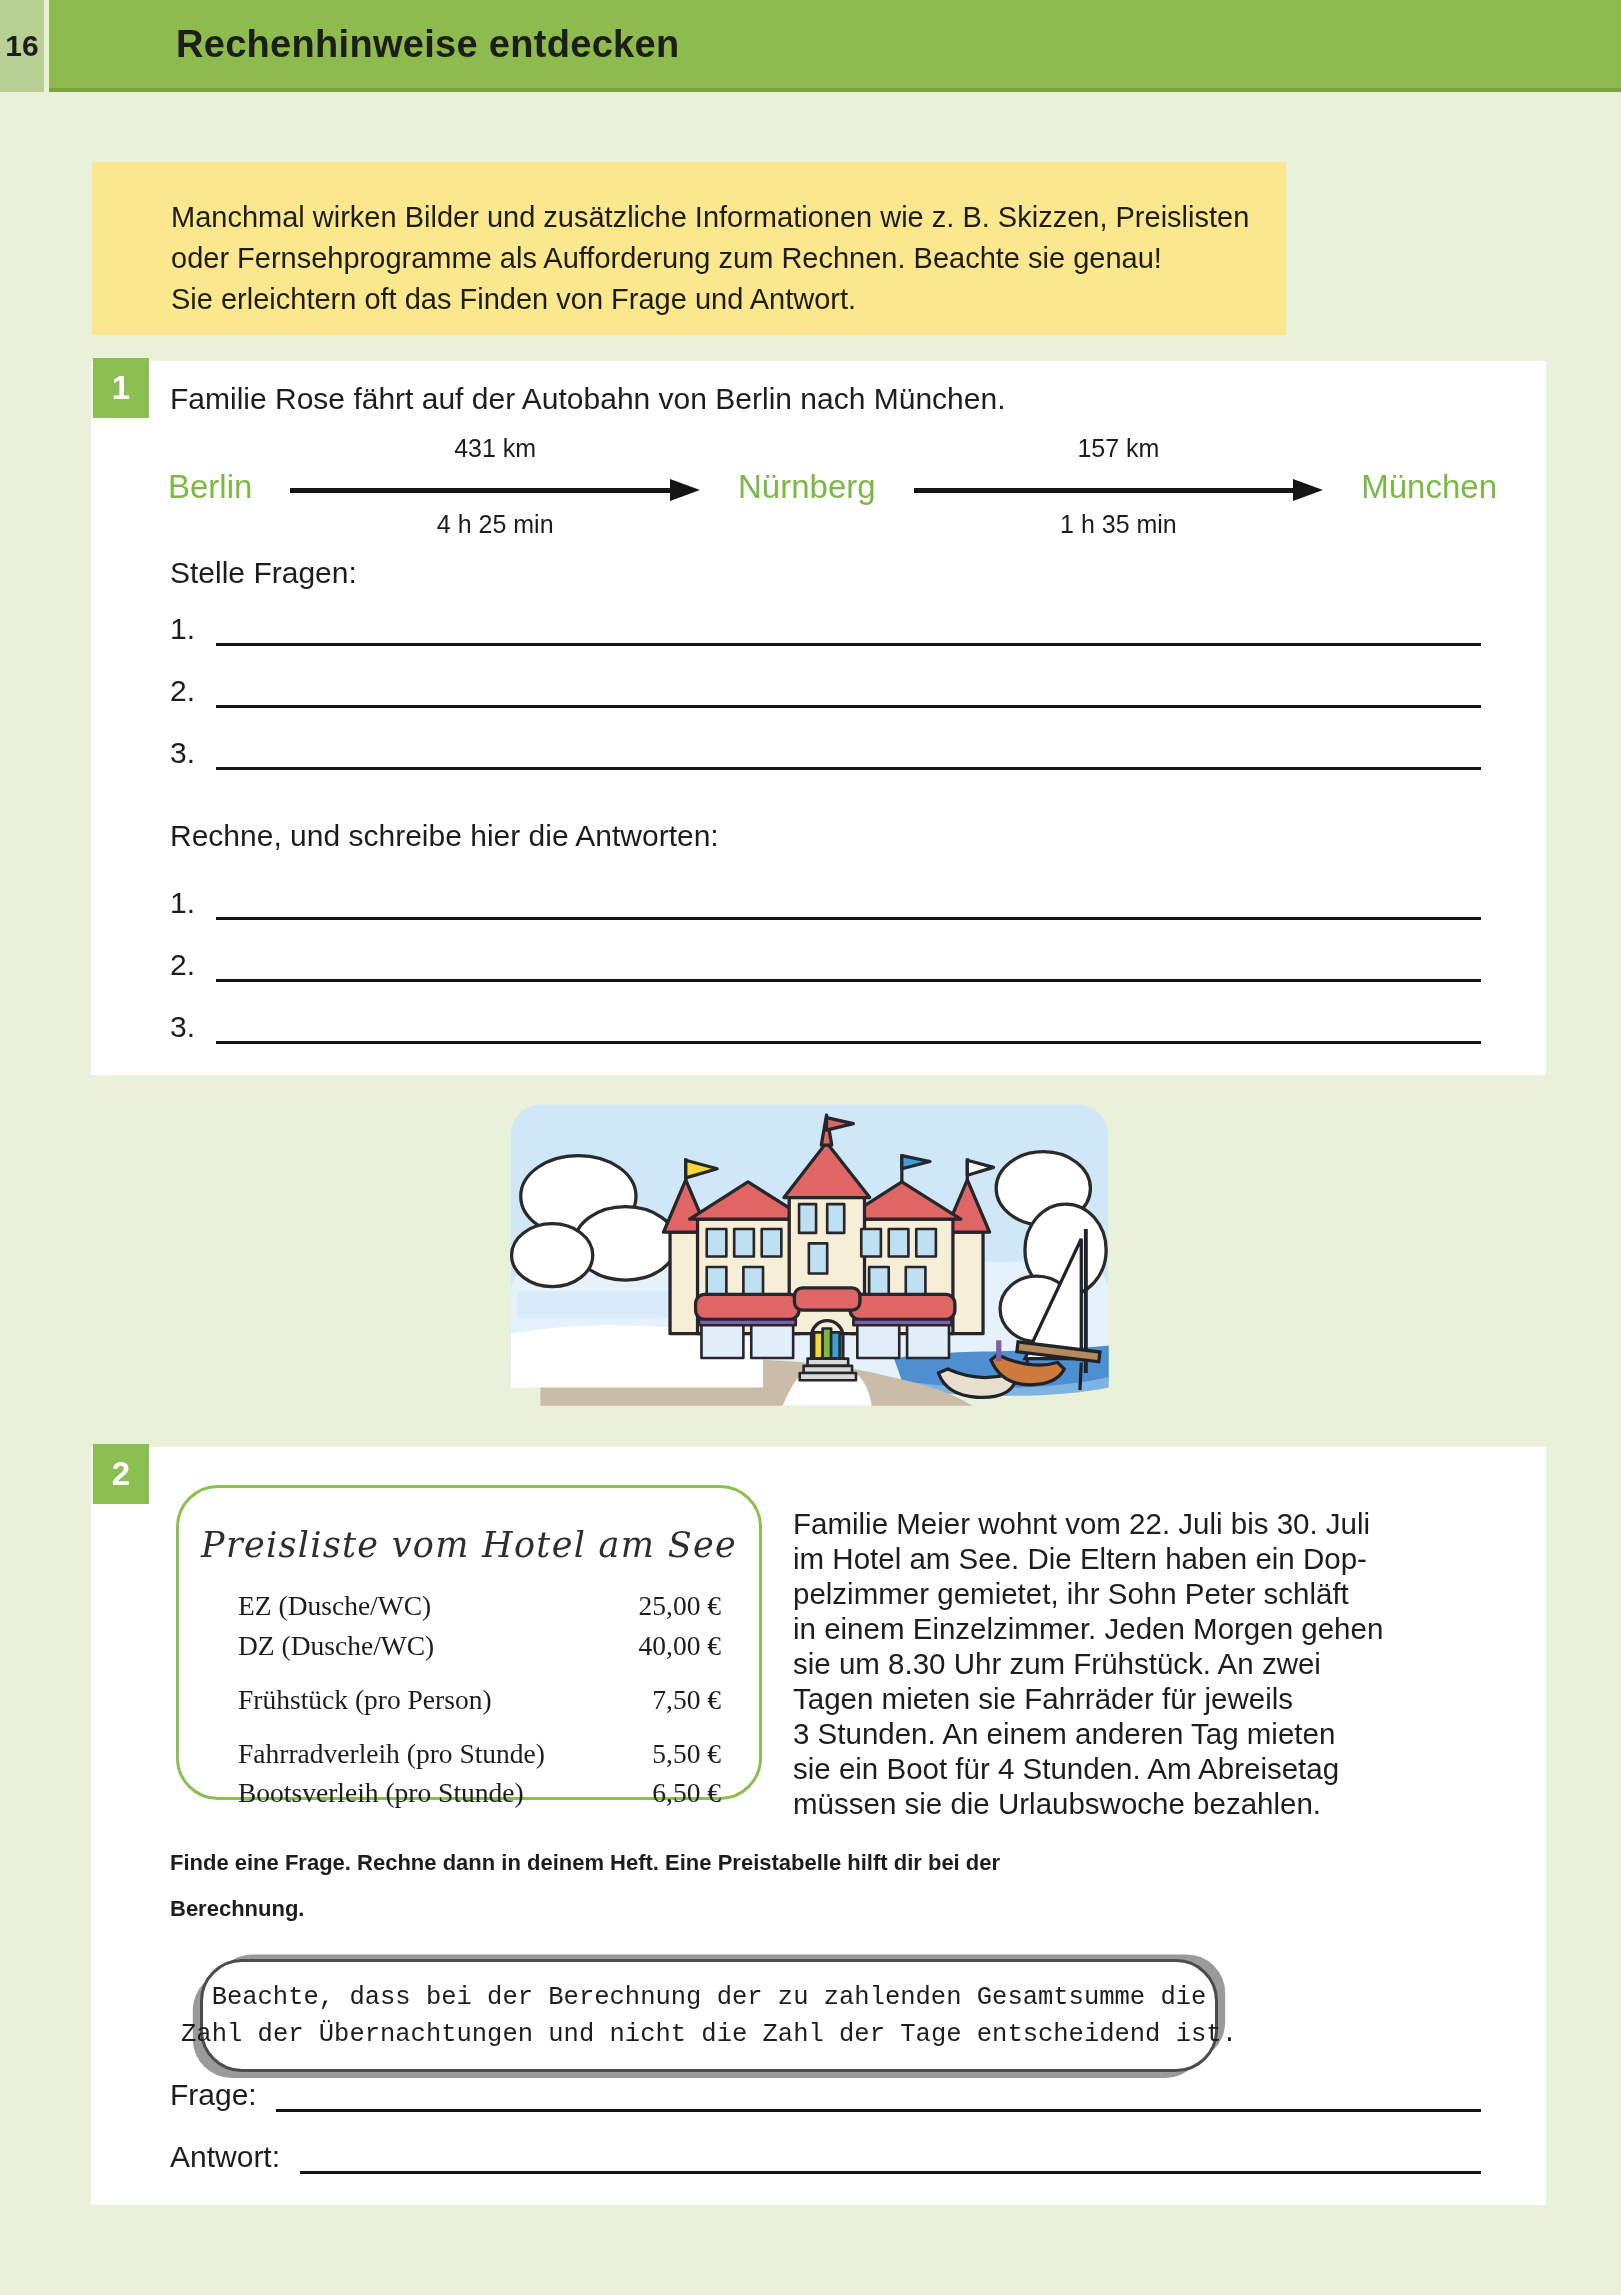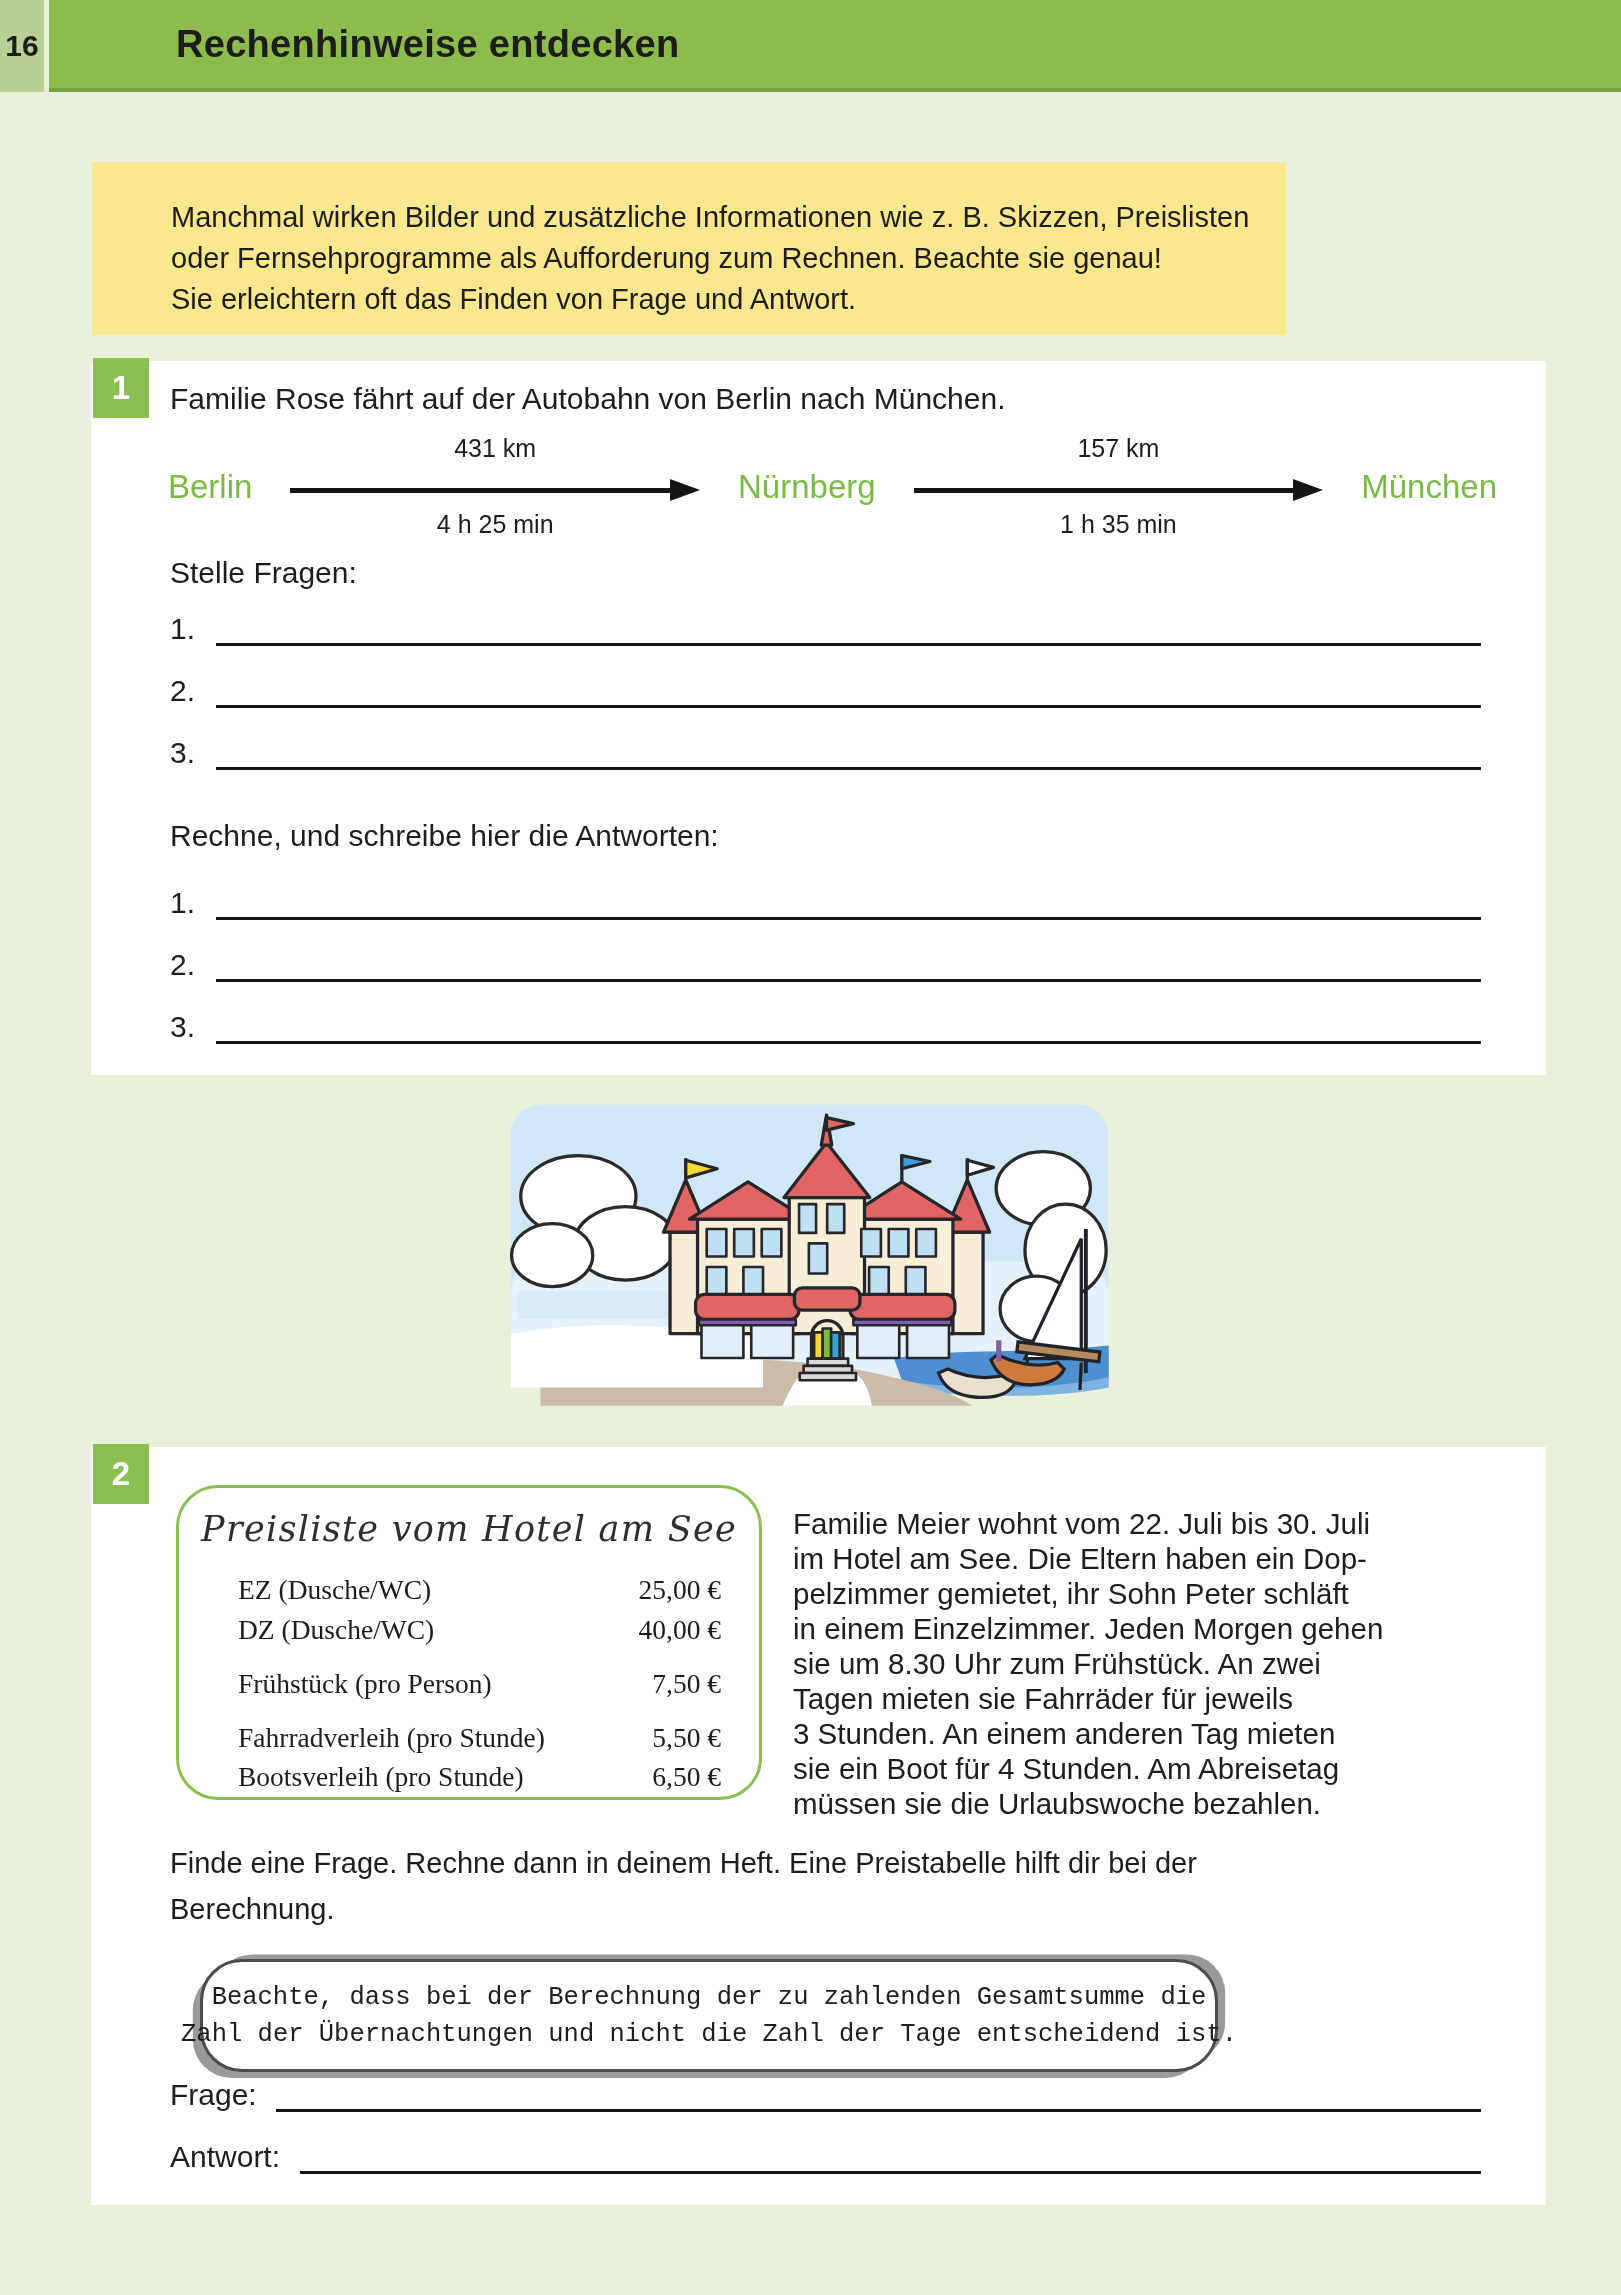--- a/index.html
+++ b/index.html
@@ -65,30 +65,30 @@
   
   .illustration { position:absolute; left:501px; top:1098px; }
 
   
   .price-box {
     position:absolute; left:85px; top:38px; width:586px; height:315px;
     border:3.9px solid #8cbf52; border-radius:42px; box-sizing:border-box;
     background:#ffffff;
   }
   .price-title {
-    margin-top:21px; text-align:center;
+    margin-top:37px; text-align:center;
     font-family:"DejaVu Serif", serif; font-style:italic; font-size:35px;
     letter-spacing:1.3px; color:#2e2e2e;
   }
   .price-rows { margin:25px 38px 0 59px; font-family:"Liberation Serif", serif; font-size:27.5px; color:#1c1c1c; }
   .price-row { display:flex; justify-content:space-between; height:33px; align-items:flex-start; }
   .gap-s { margin-top:6.5px; } .gap-m { margin-top:21px; }
 
   .story { position:absolute; left:702px; top:59px; font-size:29.5px; line-height:35px; }
-  .t2-instruction { position:absolute; left:79px; top:393px; font-size:29px; line-height:46px; }
+  .t2-instruction { position:absolute; left:79px; top:393px; font-size:22px; line-height:46px;font-weight:bold; }
   .hint-bubble {
     position:absolute; left:109px; top:488px; width:1018px; height:113px;
     background:#ffffff; border:3.9px solid #4c4c4c; border-radius:42px; box-sizing:border-box;
     box-shadow: 10.5px -7.9px 0 -3.3px #9a9a9a, -10.5px 9.2px 0 -3.3px #9a9a9a;
     display:flex; flex-direction:column; align-items:center; justify-content:center;
     font-family:Liberation Mono, monospace; font-size:25.5px; line-height:37px; color:#1d1d1b;margin-top:24px;
   }
   .qa-row { position:absolute; left:79px; right:65px; display:flex; align-items:flex-end;text-align:right; }
   .qa-label { font-size:30px; margin-right:19.6px; white-space:nowrap; }
   .qa-line { flex:1; border-bottom:3.3px solid #141414; }

